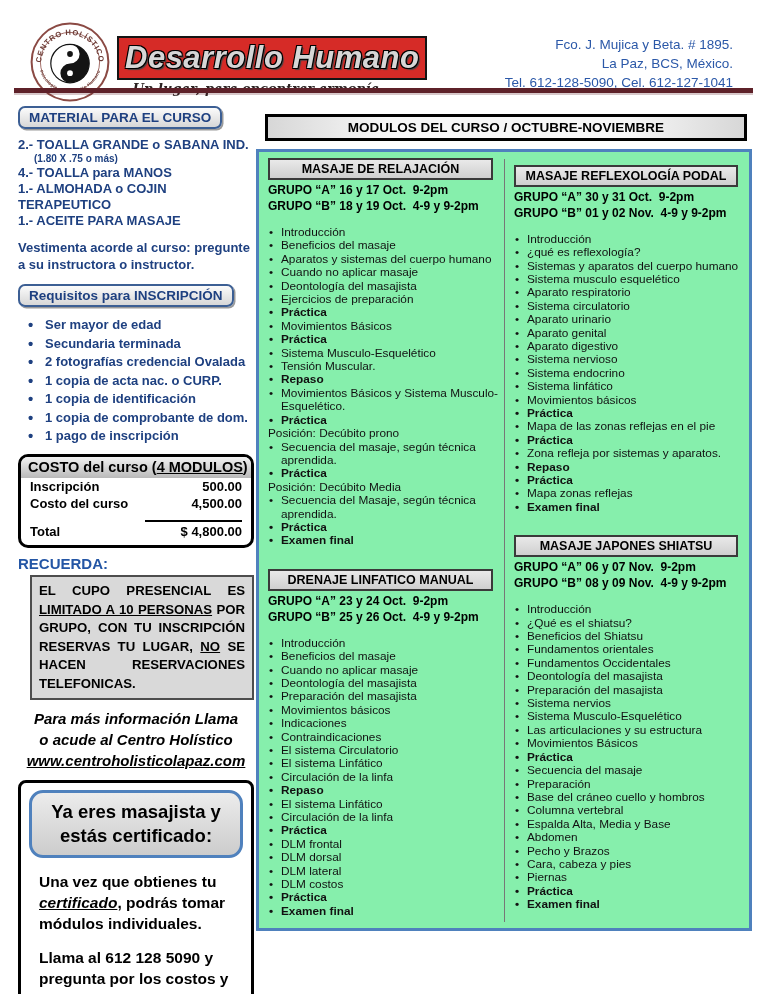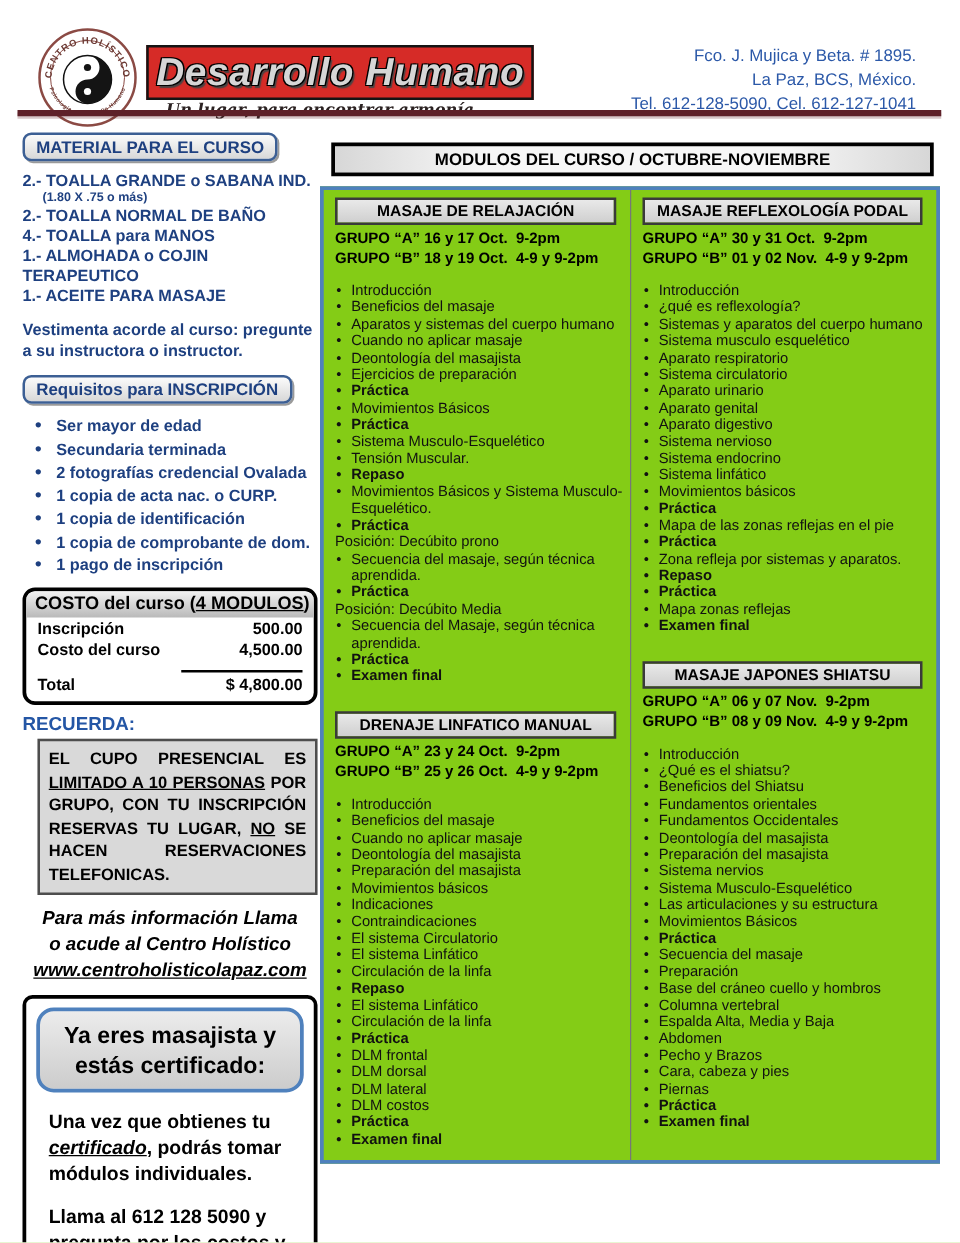--- a/index.html
+++ b/index.html
@@ -51,21 +51,21 @@
   .cert-hdr{border:3px solid #4f81bd;border-radius:14px;background:linear-gradient(#ececec,#cccccc);
             text-align:center;font-weight:bold;font-size:18.5px;line-height:24px;padding:7px 2px;}
   .cert p{margin:13px 4px 0 10px;font-weight:bold;font-size:15.5px;line-height:21px;}
   .cert .certword{font-style:italic;text-decoration:underline;}
 
   
   .right{position:absolute;left:256px;top:114px;width:496px;}
   .mod-main-hdr{margin:0 5px 8px 9px;border:3px solid #000;text-align:center;font-weight:bold;
                 font-size:13.5px;padding:3px 0;
                 background:linear-gradient(90deg,#d7d7d7,#f7f7f7 25%,#f7f7f7 75%,#d7d7d7);}
-  .big-box{border:3px solid var(--blue_border);display:flex;min-height:764px;background:#84cc16;}
+  .big-box{border:3px solid var(--blue_border);display:flex;min-height:764px;background:#86efac;align-items:center;}
   .mcol{width:50%;box-sizing:border-box;padding:6px 4px 10px 9px;}
   .mcol2{border-left:1px solid #777;}
   .module + .module{margin-top:21px;}
   .mod-hdr{border:2px solid #3a3a3a;background:linear-gradient(#e9e9e9,#cfcfcf);text-align:center;
            font-weight:bold;font-size:12.5px;line-height:16px;padding:1px 0;width:97%;
            box-sizing:border-box;margin-bottom:2px;}
   .grp{font-weight:bold;font-size:12px;line-height:16px;white-space:pre-wrap;}
   ul.items{list-style:none;margin:12px 0 0;padding:0;}
   ul.items li{position:relative;padding-left:13px;font-size:11.8px;line-height:13.4px;color:#111;}
   ul.items li::before{content:"•";position:absolute;left:1px;}
@@ -110,21 +110,20 @@
     <div>Tel. 612-128-5090, Cel. 612-127-1041</div>
   </div>
 
   <div class="rule"></div>
 
   <div class="left">
     <span class="pill">MATERIAL PARA EL CURSO</span>
     <div class="materials">
         <div>2.- TOALLA GRANDE o SABANA IND.</div>
         <div class="note">(1.80 X .75 o más)</div>
-        <div>2.- TOALLA NORMAL DE BAÑO</div>
         <div>4.- TOALLA para MANOS</div>
         <div>1.- ALMOHADA o COJIN TERAPEUTICO</div>
         <div>1.- ACEITE PARA MASAJE</div>
       </div>
 
     <div class="vest">Vestimenta acorde al curso: pregunte a su instructora o instructor.</div>
 
     <div class="req-wrap">
       <span class="pill">Requisitos para INSCRIPCIÓN</span>
       <ul class="req">
@@ -275,21 +274,21 @@
               <li>Preparación del masajista</li>
               <li>Sistema nervios</li>
               <li>Sistema Musculo-Esquelético</li>
               <li>Las articulaciones y su estructura</li>
               <li>Movimientos Básicos</li>
               <li class="b">Práctica</li>
               <li>Secuencia del masaje</li>
               <li>Preparación</li>
               <li>Base del cráneo cuello y hombros</li>
               <li>Columna vertebral</li>
-              <li>Espalda Alta, Media y Baja</li>
+              <li>Espalda Alta, Media y Base</li>
               <li>Abdomen</li>
               <li>Pecho y Brazos</li>
               <li>Cara, cabeza y pies</li>
               <li>Piernas</li>
               <li class="b">Práctica</li>
               <li class="b">Examen final</li>
             </ul>
           </section>
         </div>
     </div>

